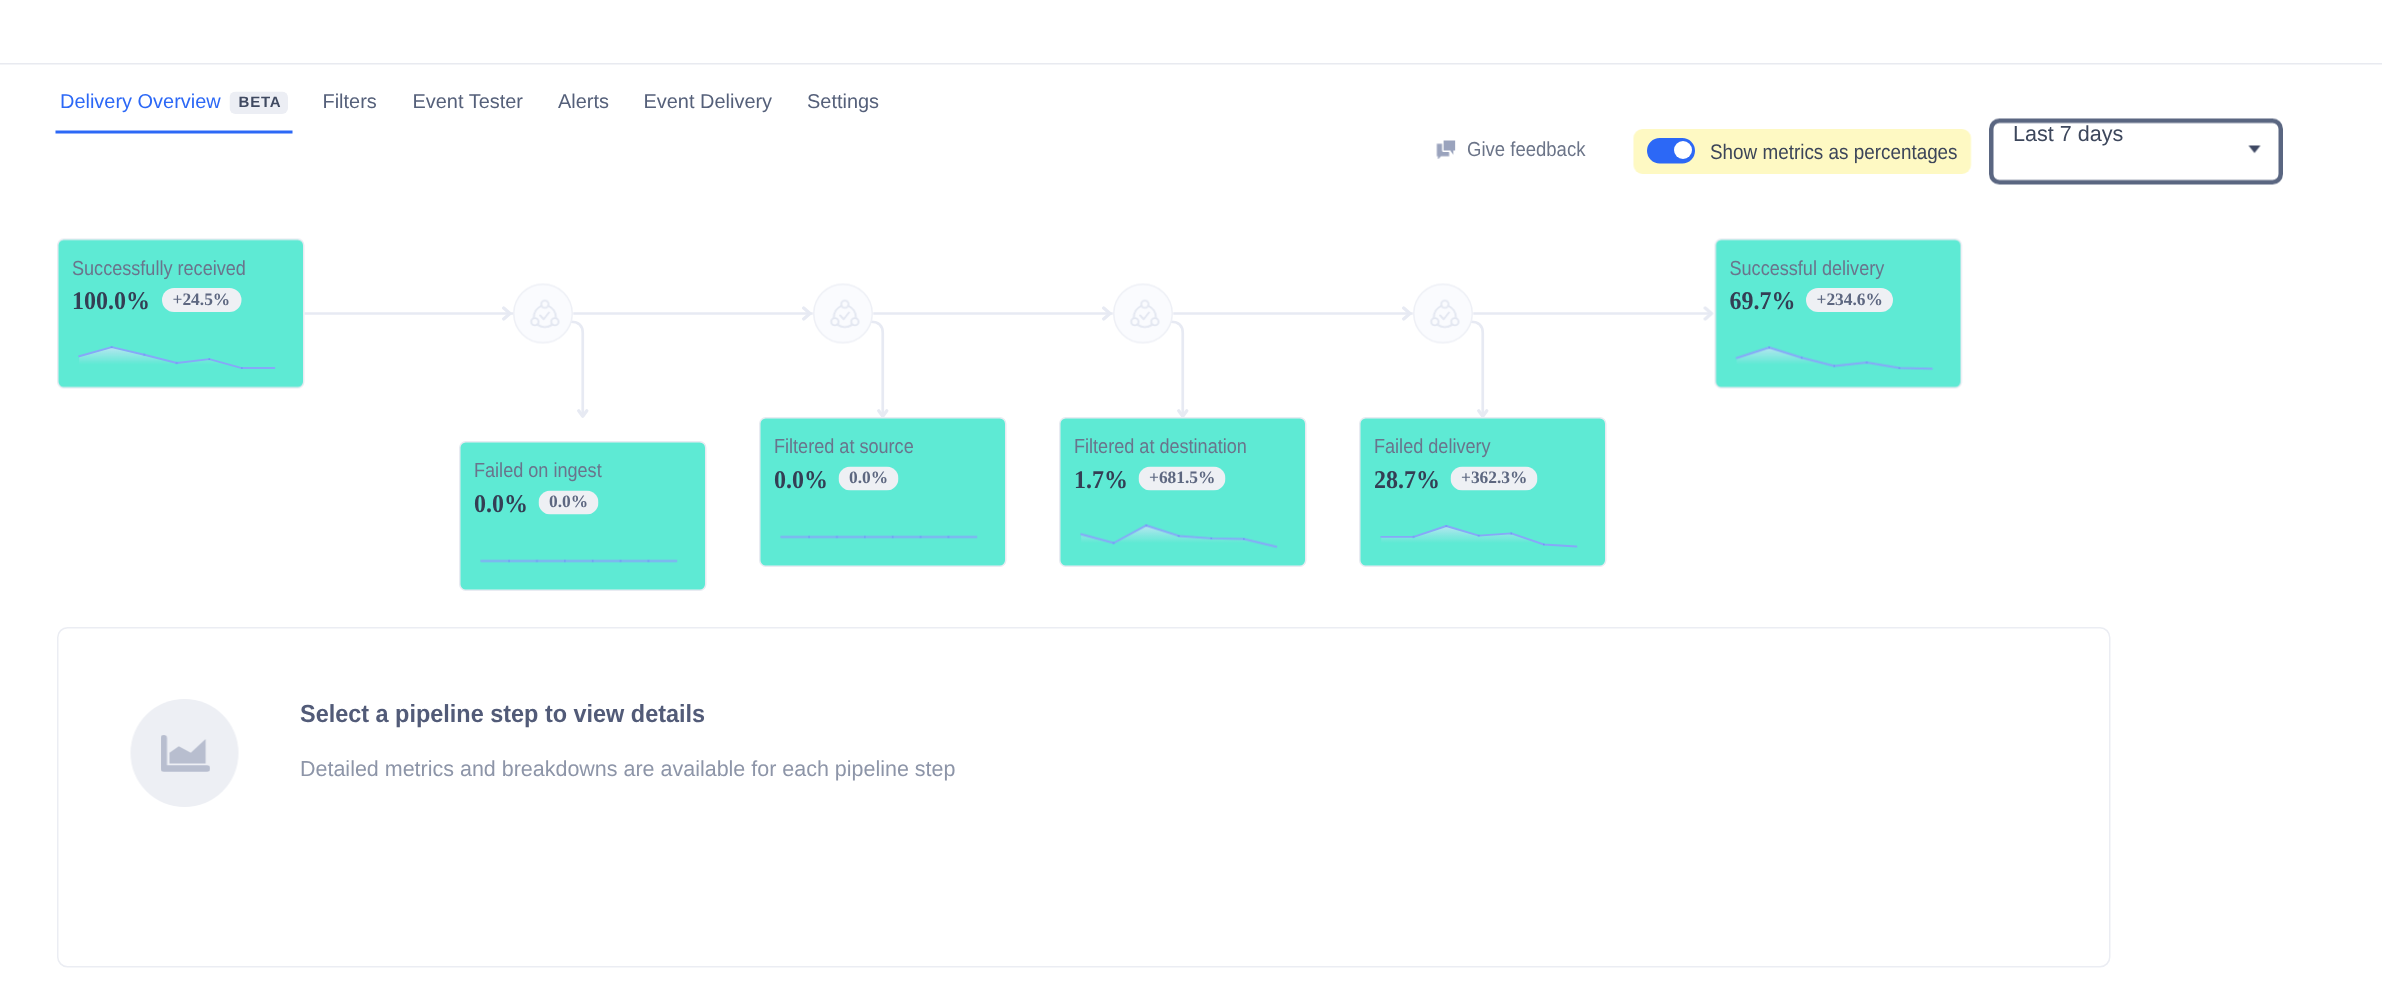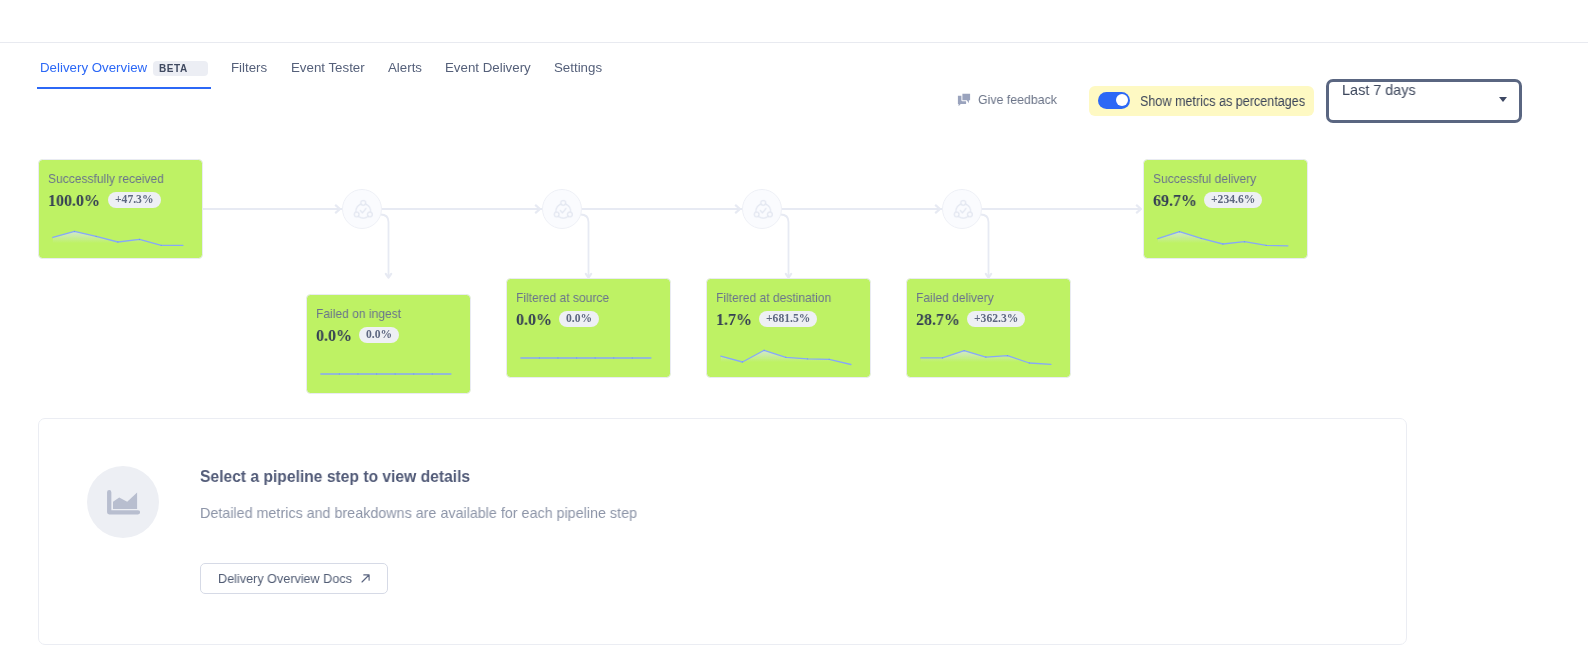--- a/index.html
+++ b/index.html
@@ -16,21 +16,21 @@
   
   .tabbar { position:absolute; left:0; top:0; width:1588px; height:43px;
             border-bottom:1px solid #e8eaf0; }
   .tabs { position:absolute; left:37px; top:0; display:flex; align-items:flex-start;margin-top:47px; }
   .tab { height:40px; display:flex; align-items:center; gap:6px;
          margin-right:23.3px; font-size:13.3px; color:#55607a;
          cursor:pointer; white-space:nowrap; }
   .tab.active { color:#2c68f6; padding:0 3px; margin-right:20.3px; position:relative;}
   .tab.active::after { content:''; position:absolute; left:0; right:0; bottom:-2px; height:2.4px; background:#2c68f6; }
   .beta { font-size:10px; font-weight:700; letter-spacing:.55px; color:#3f4960;
-          background:#eceef4; border-radius:4px; padding:3px 20px 2px 6px; line-height:1; position:relative; top:1px;}
+          background:#eceef4; border-radius:4px; padding:3px 4px 2px 6px; line-height:1; position:relative; top:1px;}
 
   
   .feedback { position:absolute; left:956px; top:90px; display:flex; align-items:center;
               gap:0px; font-size:13.5px; color:#6b7488; cursor:pointer; height:19px; padding-left:22px;}
   .feedback span { transform:scaleX(0.915); transform-origin:left center; display:inline-block; }
   .togglewrap { position:absolute; left:1089px; top:86px; height:30px; display:flex;
                 align-items:center; gap:10px; background:#fef9c3; border-radius:6px;
                 padding:0 9px; }
   .toggle { width:32px; height:17.2px; border-radius:9px; background:#2c68f6;
             position:relative; cursor:pointer; flex:0 0 auto;}
@@ -40,21 +40,21 @@
   .dropdown { position:absolute; left:1326px; top:79px; width:196px; height:44px;
               border:3px solid #5a6681; border-radius:7px; background:#fff;
               display:flex; cursor:pointer; }
   .dropdown .dd-label { font-size:14.5px; color:#3d475c; margin-left:12.5px; transform:scaleX(0.992); transform-origin:left center; display:inline-block;}
   .dropdown .caret { position:absolute; right:11.8px; top:14.8px; width:0;height:0;
                      border-left:4.2px solid transparent; border-right:4.2px solid transparent;
                      border-top:5.9px solid #3e4863; }
 
   
   #pipeline { position:absolute; left:0; top:0; width:1588px; height:420px; }
-  .card { position:absolute; background:#bef264; border:1px solid #e9ebf2; border-radius:4.5px;
+  .card { position:absolute; background:#5eead4; border:1px solid #e9ebf2; border-radius:4.5px;
           width:165px; height:100px; }
   .card .title { position:absolute; left:9px; top:11px; font-size:13.5px; color:#6a748c;
                  white-space:nowrap; transform:scaleX(0.893); transform-origin:left center; }
   .card .valrow { position:absolute; left:9px; top:30.5px; display:flex; align-items:center; gap:4.6px;font-family:Liberation Serif, serif;}
   .card .val { font-size:17px; font-weight:700; color:#343e54; line-height:1.2; transform:scaleX(0.94); transform-origin:left center; display:inline-block;}
   .card .delta { font-size:11.6px; font-weight:700; color:#5d6780; background:#eef0f4;
                  border-radius:9px; padding:2.4px 7px; line-height:1; white-space:nowrap; position:relative; top:-1px;}
   .card .sparkbox { position:absolute; left:0; top:0; width:165px; height:100px; }
 
   
@@ -189,21 +189,21 @@
       <path d="M15.3 6.0 A10.2 10.2 0 0 1 21.1 15.5"></path>
       <path d="M6.4 20.9 A10.2 10.2 0 0 0 18.2 20.9"></path>
       <path d="M8.6 13.6 L11.4 16.6 L15.6 11.2" stroke-linejoin="round"></path>
     </g>
   </svg>
     </div>
     <div class="card" style="left: 38px; top: 159px;">
       <div class="title">Successfully received</div>
      <div class="valrow">
        <span class="val">100.0%</span>
-       <span class="delta">+47.3%</span>
+       <span class="delta">+24.5%</span>
      </div>
       <svg width="165" height="100" class="sparkbox">
         <defs>
           <linearGradient id="sg0" gradientUnits="userSpaceOnUse" x1="0" y1="68.1" x2="0" y2="83.1">
       <stop offset="0%" stop-color="#dbe4fb" stop-opacity=".92"></stop>
       <stop offset="100%" stop-color="#dbe4fb" stop-opacity="0"></stop>
     </linearGradient>
         </defs>
         <path d="M13.80 77.49 L35.48 71.41 L57.17 76.49 L78.85 82.00 L100.53 79.40 L122.22 85.39 L143.90 85.39 L143.90 92.1 L13.80 92.1 Z" fill="url(#sg0)"></path>
         <path d="M13.80 77.49 L35.48 71.41 L57.17 76.49 L78.85 82.00 L100.53 79.40 L122.22 85.39 L143.90 85.39" fill="none" stroke="#86a8f8" stroke-width="1.3" stroke-linejoin="round" stroke-linecap="round"></path>
@@ -328,19 +328,13 @@
 
 <div class="panel">
   <div class="iconcirc">
     <svg width="33" height="25" viewBox="0 0 33 25">
       <path d="M2.2 2.2 V22.3 H31.0" fill="none" stroke="#b8becf" stroke-width="4.3" stroke-linecap="round" stroke-linejoin="round"></path>
       <path d="M6.0 19.0 V11.8 L12.2 7.5 L20.2 11.8 L30.1 2.6 V19.0 Z" fill="#b8becf"></path>
     </svg>
   </div>
   <div class="ptitle">Select a pipeline step to view details</div>
   <div class="psub">Detailed metrics and breakdowns are available for each pipeline step</div>
-  <div class="docsbtn">
-    <span>Delivery Overview Docs</span>
-    <svg width="9" height="9" viewBox="0 0 9 9" style="display:block">
-      <path d="M1.0 8.0 L8.0 1.0 M2.8 0.9 H8.1 V6.2" fill="none" stroke="#5b6580" stroke-width="1.15" stroke-linecap="round" stroke-linejoin="round"></path>
-    </svg>
-  </div>
 </div>
 
 </body></html>

